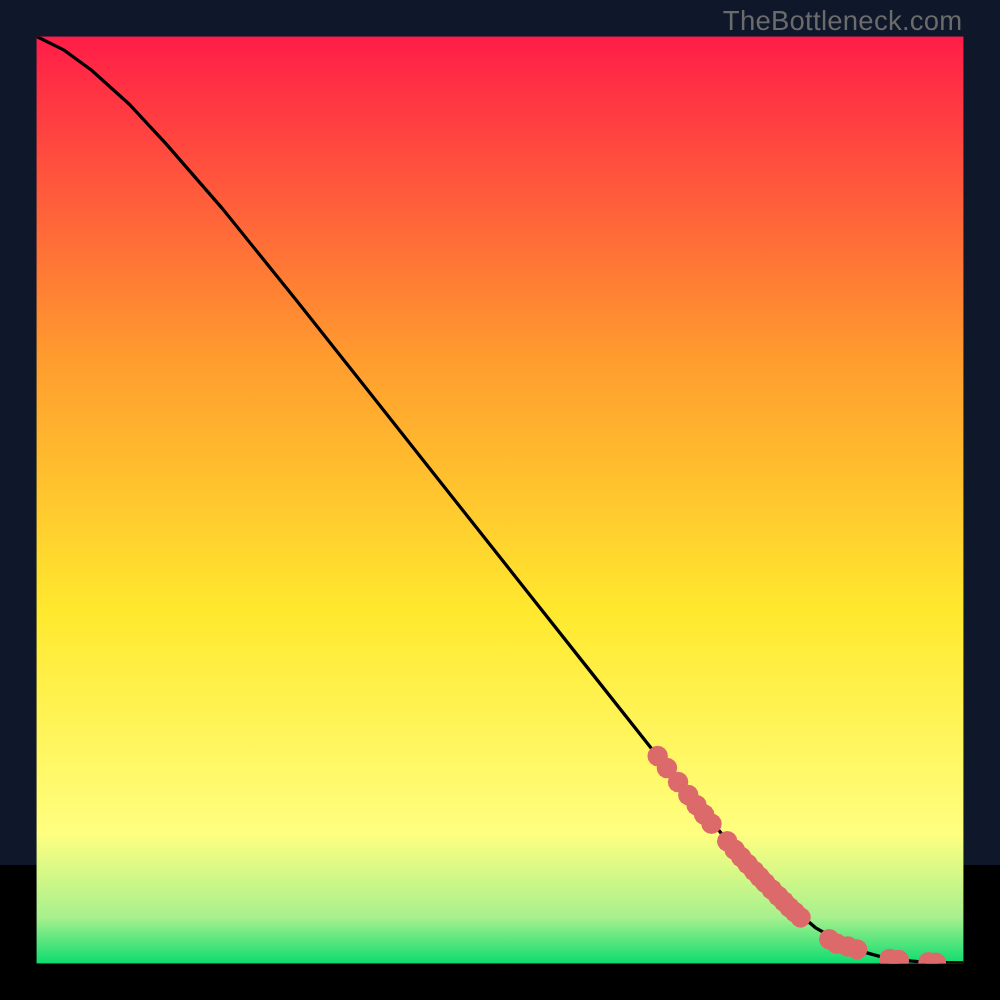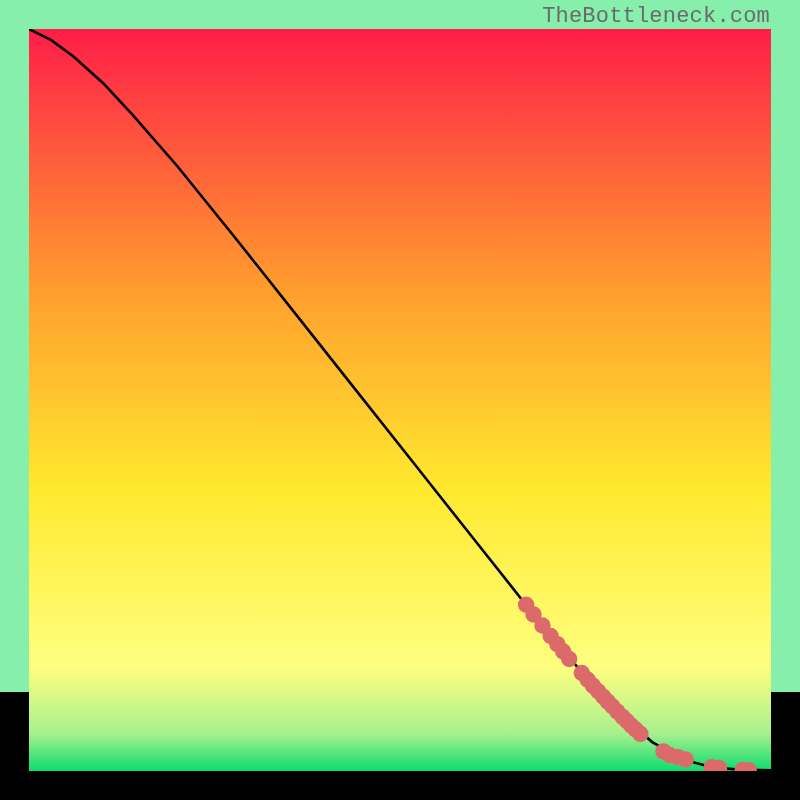--- a/index.html
+++ b/index.html
@@ -10,22 +10,21 @@
     background: #000;
     font-family: Arial, Helvetica, sans-serif;
     overflow: hidden;
   }
   .frame {
     position: absolute;
     left: 0;
     top: 0;
     width: 800px;
     height: 692px;
-    background: #86efac;
-    font-family: Liberation Mono, monospace;
+    background: #0f172a;
   }
   .plot {
     position: absolute;
     left: 29px;
     top: 29px;
     width: 742px;
     height: 742px;
     overflow: hidden;
   }
   .attribution {

